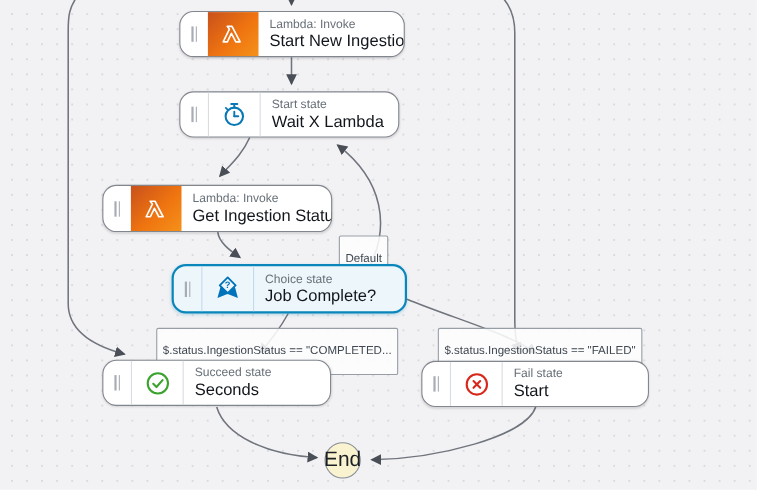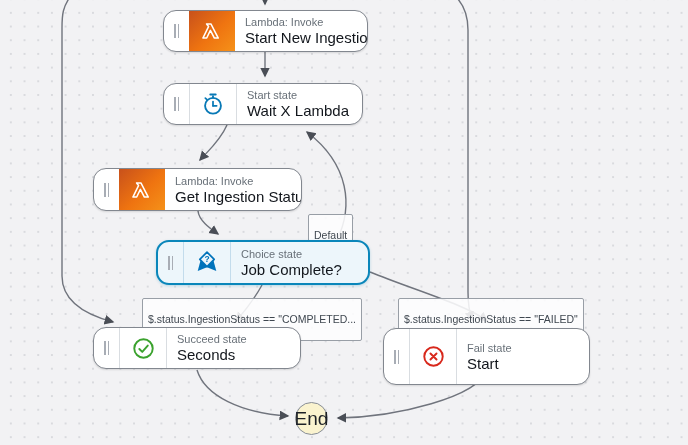--- a/index.html
+++ b/index.html
@@ -54,21 +54,21 @@
     flex:1;display:flex;flex-direction:column;justify-content:center;
     padding-left:10px;gap:1px;overflow:hidden;
   }
   .tlabel{font-size:11px;color:#687078;white-space:nowrap;}
   .ttitle{font-size:15px;color:#12161c;white-space:nowrap;}
   #n-start{left:163px;top:10px;width:205px;height:42px;}
   #n-wait{left:163px;top:83px;width:200px;height:42px;}
   #n-gis{left:93px;top:168px;width:209px;height:43px;}
   #n-choice{left:156px;top:240px;width:214px;height:45px;}
   #n-success{left:93px;top:327px;width:208px;height:42px;}
-  #n-fail{left:383px;top:328px;width:207px;height:57px;}
+  #n-fail{left:383px;top:328px;width:207px;height:42px;}
   #lbl-default{left:308px;top:214px;}
   #lbl-completed{left:142px;top:298px;}
   #lbl-failed{left:398px;top:298px;}
   #n-end{
     position:absolute;z-index:3;
     left:295px;top:402px;width:33px;height:33px;
     border-radius:50%;
     background:#faf3cf;border:1px solid #878d96;
     display:flex;align-items:center;justify-content:center;
     font-size:19px;color:#1c2026;box-sizing:border-box;cursor:pointer;

